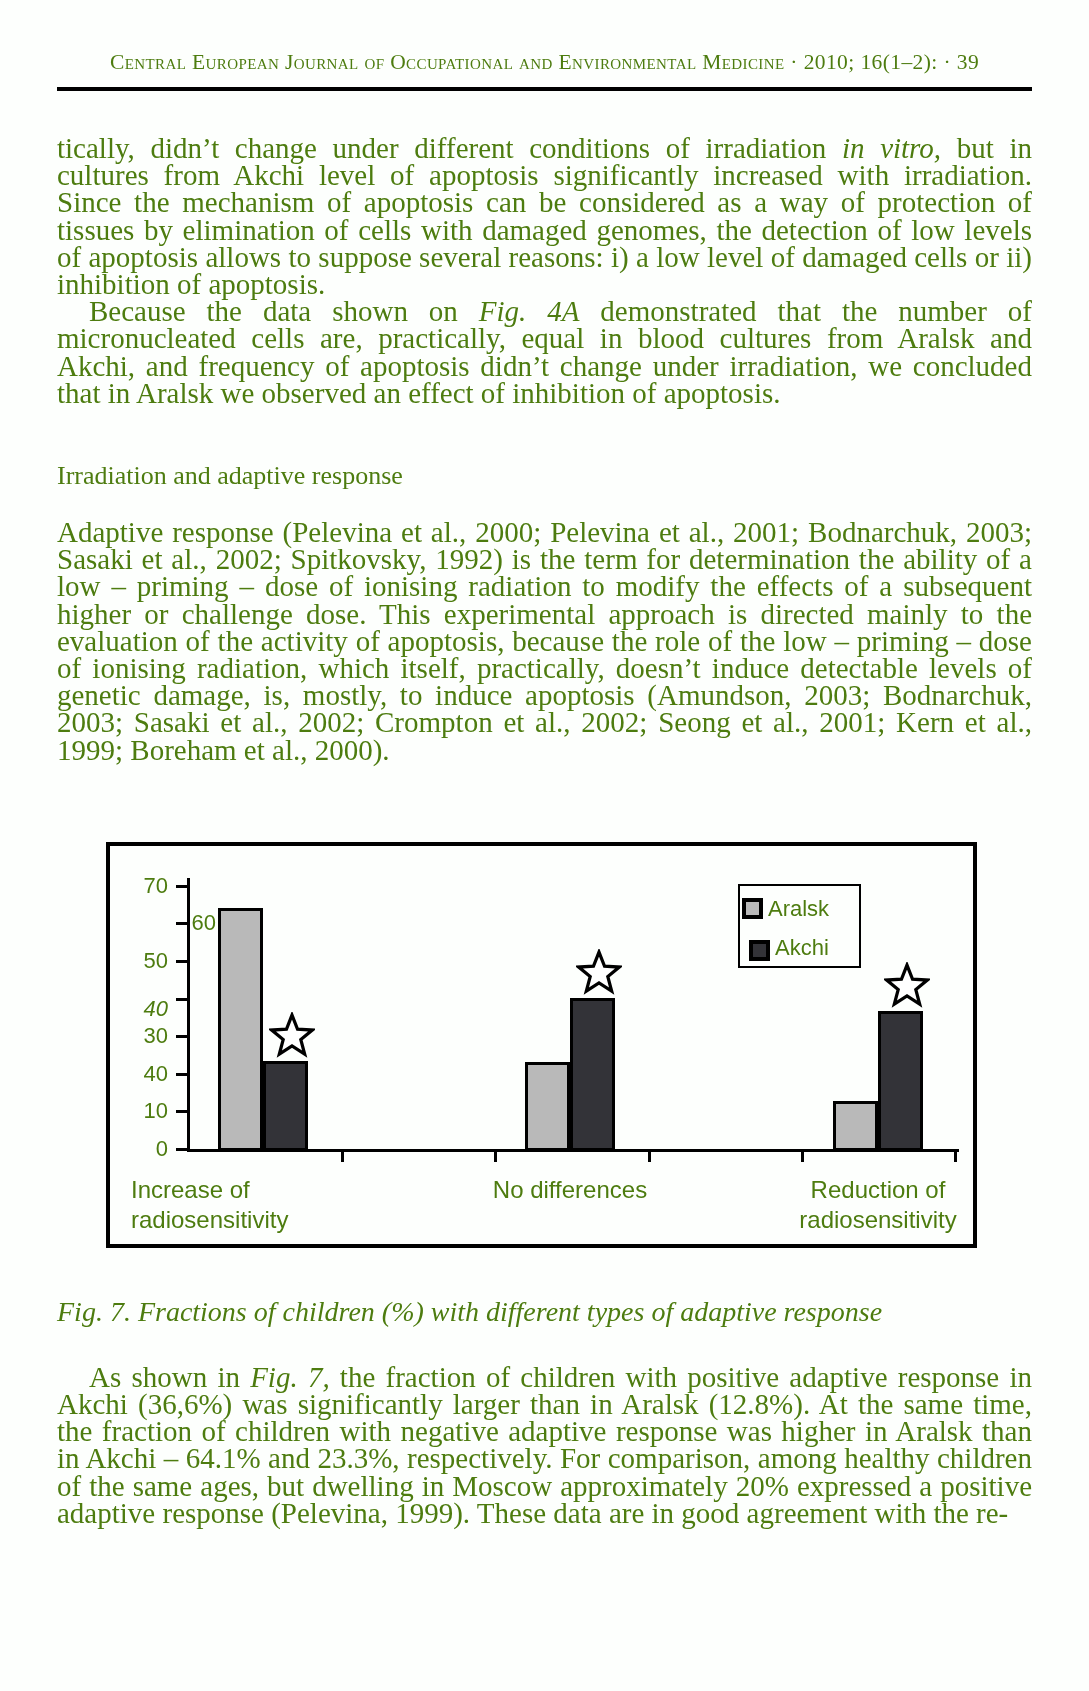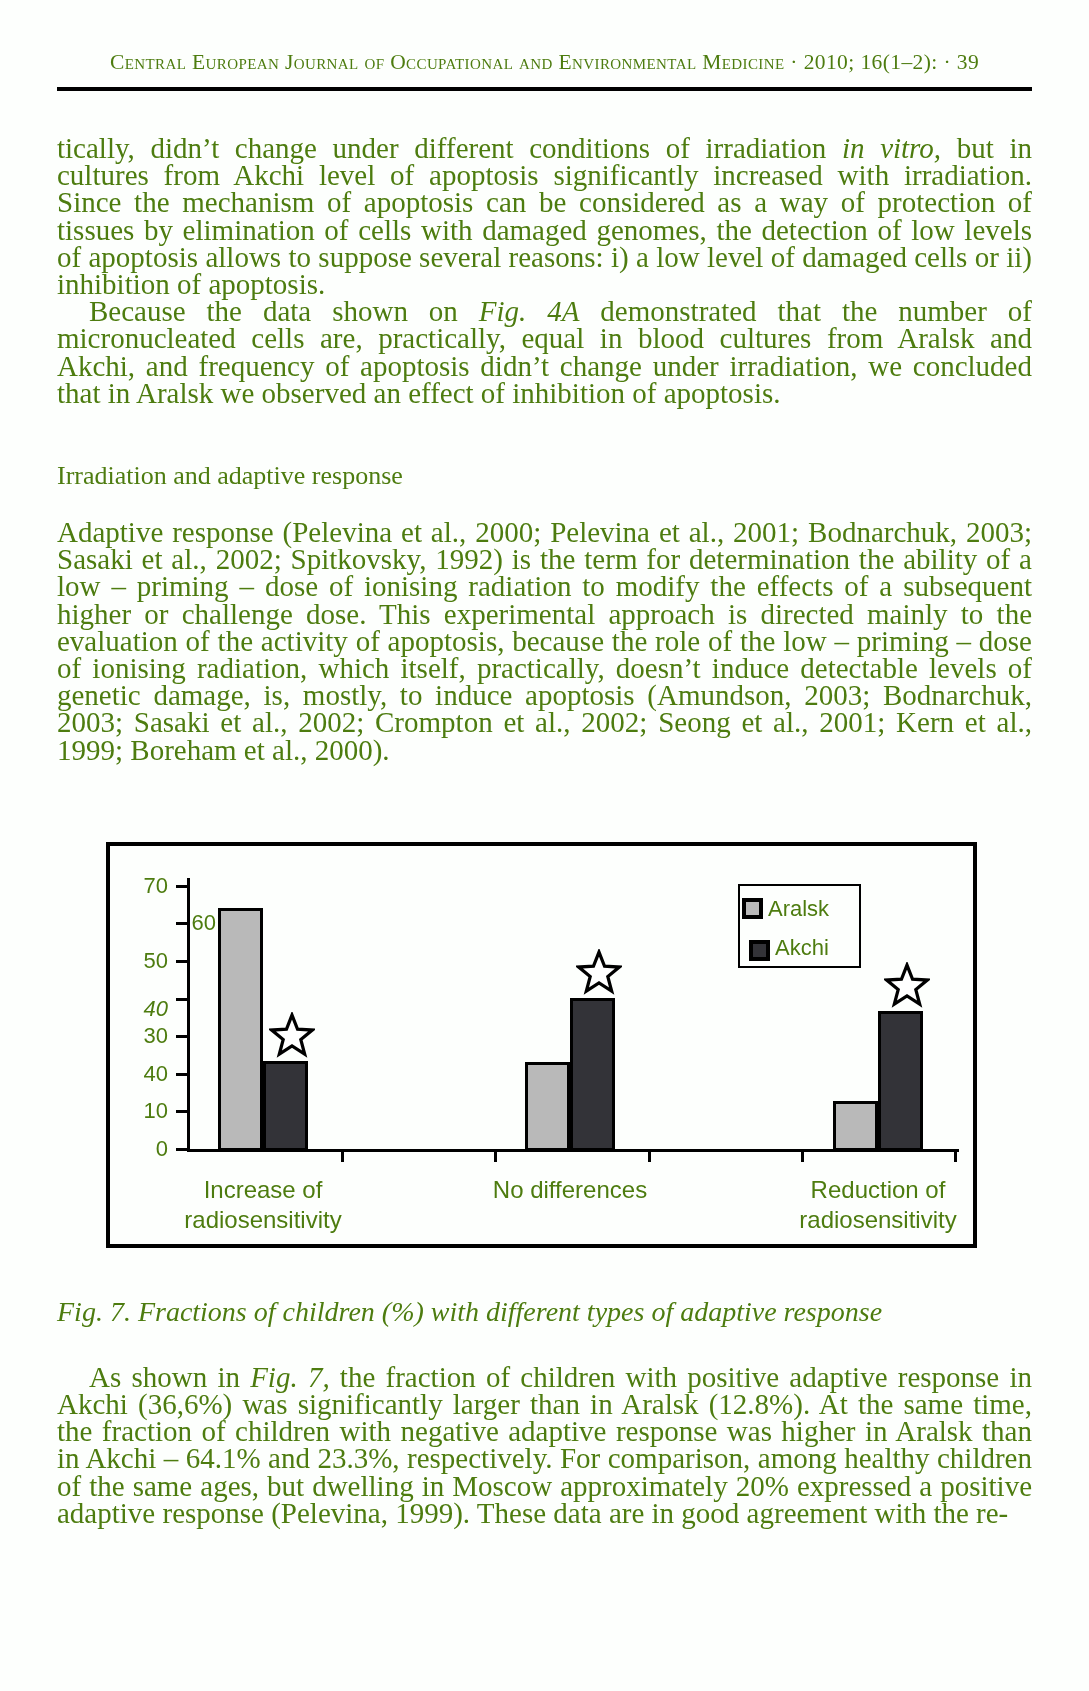--- a/index.html
+++ b/index.html
@@ -91,21 +91,21 @@
           <div style="position: absolute; left: 768px; top: 165.489px; width: 45px; height: 139.511px; background: rgb(51, 51, 56); border: 3px solid rgb(0, 0, 0); box-sizing: border-box;"></div>
           <div style="position: absolute; left: 158.5px; top: 166.459px; width: 46px; height: 46px;"><svg width="46" height="46" viewBox="0 0 24 24">
               <path d="M12 1.6 L14.9 9 L22.6 9.4 L16.6 14.4 L18.6 22 L12 17.7 L5.4 22 L7.4 14.4 L1.4 9.4 L9.1 9 Z" fill="#ffffff" stroke="#000000" stroke-width="1.7"></path>
             </svg></div>
           <div style="position: absolute; left: 465.5px; top: 103.339px; width: 46px; height: 46px;"><svg width="46" height="46" viewBox="0 0 24 24">
               <path d="M12 1.6 L14.9 9 L22.6 9.4 L16.6 14.4 L18.6 22 L12 17.7 L5.4 22 L7.4 14.4 L1.4 9.4 L9.1 9 Z" fill="#ffffff" stroke="#000000" stroke-width="1.7"></path>
             </svg></div>
           <div style="position: absolute; left: 773.5px; top: 116.489px; width: 46px; height: 46px;"><svg width="46" height="46" viewBox="0 0 24 24">
               <path d="M12 1.6 L14.9 9 L22.6 9.4 L16.6 14.4 L18.6 22 L12 17.7 L5.4 22 L7.4 14.4 L1.4 9.4 L9.1 9 Z" fill="#ffffff" stroke="#000000" stroke-width="1.7"></path>
             </svg></div>
-          <div class="cat" style="position: absolute; left: 21px; top: 329px; width: 264px; text-align: center;">Increase of radiosensitivity</div>
+          <div class="cat" style="position: absolute; left: 21px; top: 329px; width: 264px; ">Increase of radiosensitivity</div>
           <div class="cat" style="position: absolute; left: 636px; top: 329px; width: 264px; text-align: center;">Reduction of radiosensitivity</div>
           <div class="cat" style="position: absolute; left: 328px; top: 329px; width: 264px; text-align: center;">No differences</div>
           <div style="position: absolute; left: 628px; top: 38px; width: 123px; height: 84px; border: 2px solid rgb(0, 0, 0); background: rgb(253, 255, 253); box-sizing: border-box;">
             <div style="position: absolute; left: 2px; top: 10px; display: flex; align-items: center; gap: 5px;">
               <span style="width: 13px; height: 13px; border: 4px solid rgb(0, 0, 0); background: rgb(185, 185, 185); display: inline-block; flex: 0 0 auto;"></span>
               <span class="ax">Aralsk</span>
             </div>
             <div style="position: absolute; left: 9px; top: 49px; display: flex; align-items: flex-end; gap: 5px;">
               <span style="width: 13px; height: 13px; border: 4px solid rgb(0, 0, 0); background: rgb(51, 51, 56); display: inline-block; flex: 0 0 auto;"></span>
               <span class="ax">Akchi</span>

